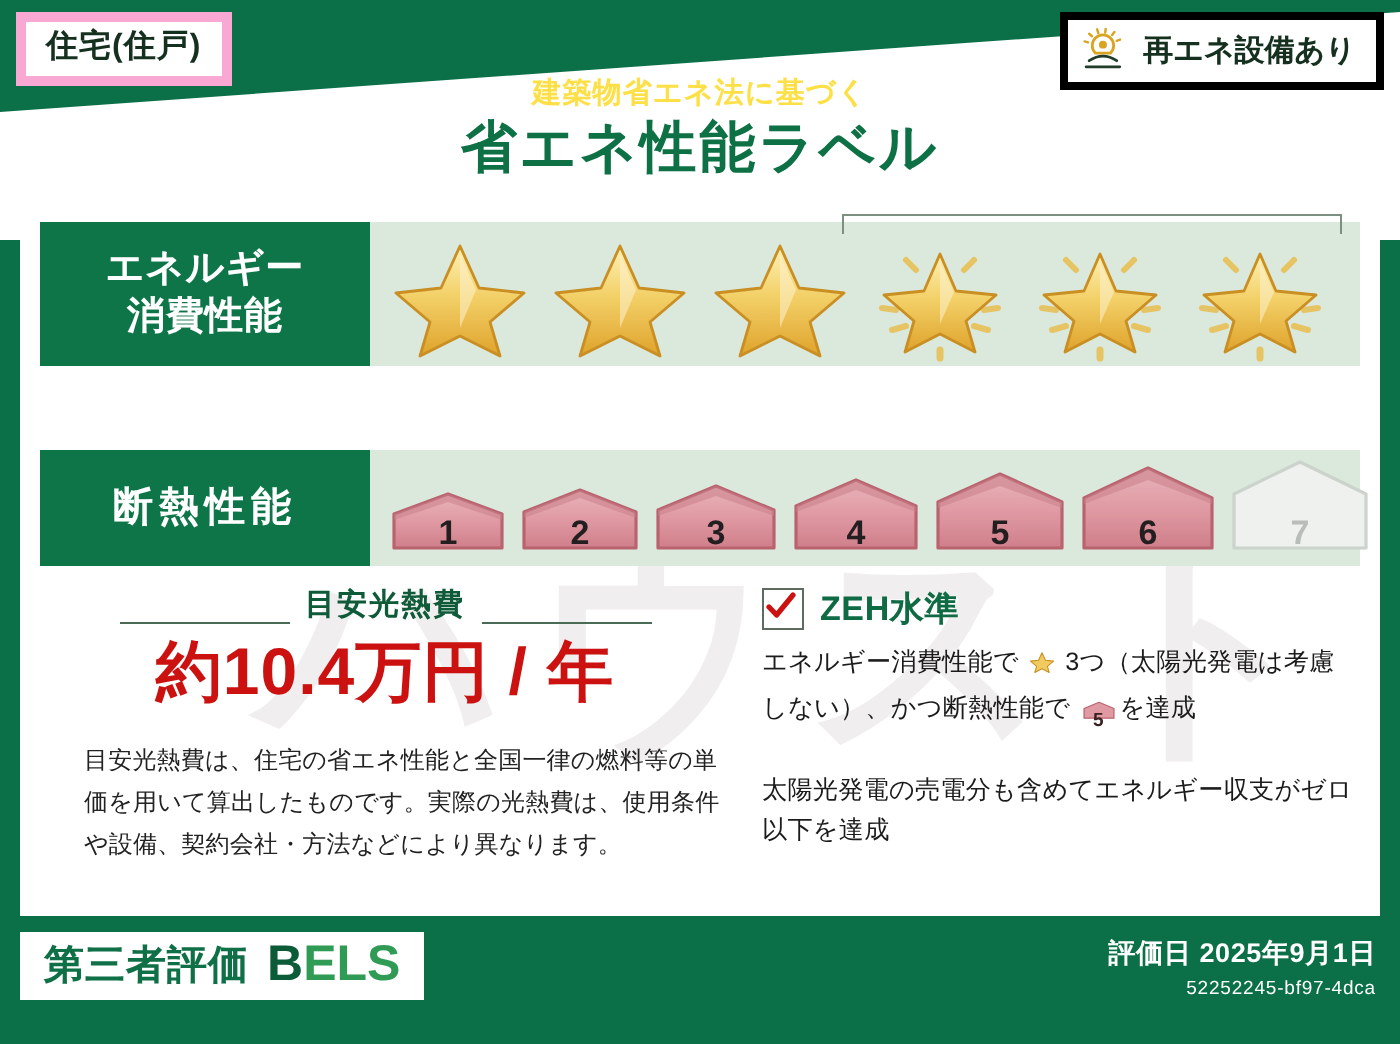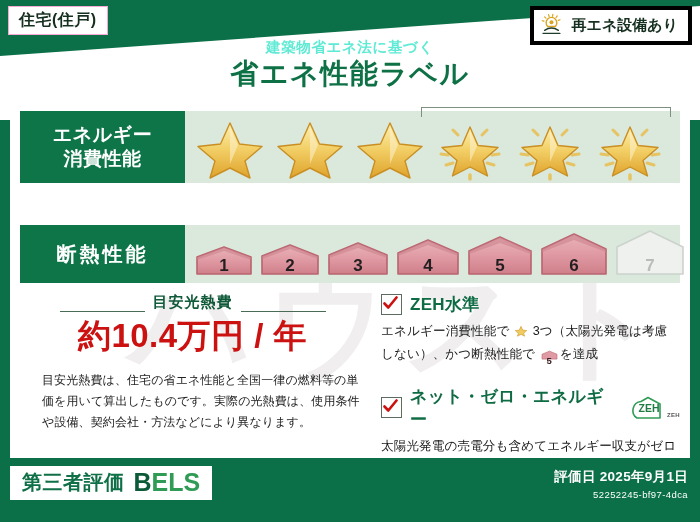--- a/index.html
+++ b/index.html
@@ -24,21 +24,21 @@
   }
   .diag-green-top{
     position:absolute;left:0;top:0;width:700px;height:60px;
     background:#0b7048;z-index:2;
     clip-path:polygon(0 0, 700px 0, 700px 6px, 0 56px);
   }
 
   
   .tag-house{
     position:absolute;left:8px;top:6px;z-index:6;
-    background:#ffffff;border:1px solid #f9a8d4;
+    background:#ffffff;border:5px solid #f9a8d4;
     padding:4px 10px 5px 10px;
     font-size:16px;font-weight:bold;color:#16301f;
     letter-spacing:.5px;line-height:1.15;
   }
 
   
   .tag-renew{
     position:absolute;right:8px;top:6px;z-index:6;
     background:#ffffff;border:4px solid #000000;
     padding:3px 10px 4px 6px;
@@ -46,21 +46,21 @@
     font-size:15px;font-weight:bold;color:#16301f;
   }
   .sun-ic{width:26px;height:24px;display:block;}
 
   
   .title-wrap{
     position:absolute;left:0;top:40px;width:700px;z-index:5;
     text-align:center;
   }
   .title-sub{
-    font-size:14.5px;font-weight:bold;color:#5eead4;
+    font-size:14.5px;font-weight:bold;color:#fde047;
     letter-spacing:.6px;line-height:1;
   }
   .title-main{
     margin-top:4px;
     font-size:28px;font-weight:bold;color:#0e7045;
     letter-spacing:1.5px;line-height:1.1;
   }
 
   
   .card{
@@ -444,35 +444,20 @@
             <span class="inline-house">
               <svg width="17" height="14" viewBox="0 0 66 38">
                 <polygon points="33,4 62,16 62,35 4,35 4,16" fill="#e09aa3" stroke="#b9636f" stroke-width="2.4" stroke-linejoin="round"></polygon>
               </svg>
               <span class="n">5</span>
             </span><span>を達成</span>
           </div>
         </div>
 
         <div class="ritem">
-          <div class="rhead">
-            <span class="chk">
-              <svg width="15" height="15" viewBox="0 0 15 15">
-                <path d="M1.5 7.5 L5.3 11.5 L13.5 1.5" fill="none" stroke="#cc1111" stroke-width="2.6" stroke-linecap="round" stroke-linejoin="round"></path>
-              </svg>
-            </span>
-            <span class="rtitle">ネット・ゼロ・エネルギー</span>
-            <span class="zeh-logo">
-              <svg width="36" height="24" viewBox="0 0 36 24">
-                <path d="M7 22 a9 9 0 0 1 4 -16.5 L18 1.5 L30 8 L30 22 Z" fill="none" stroke="#2f9b55" stroke-width="1.6" stroke-linejoin="round"></path>
-                <text x="19" y="16" font-family="Liberation Sans, sans-serif" font-size="10.5" font-weight="bold" fill="#1f7a44" text-anchor="middle">ZEH</text>
-              </svg>
-              <span class="zeh-tm">ZEH</span>
-            </span>
-          </div>
           <div class="rbody">太陽光発電の売電分も含めてエネルギー収支がゼロ以下を達成</div>
         </div>
 
       </div>
     </div>
   </div>
 
   <div class="footer">
     <div class="bels-box">
       <span class="jp">第三者評価</span>

